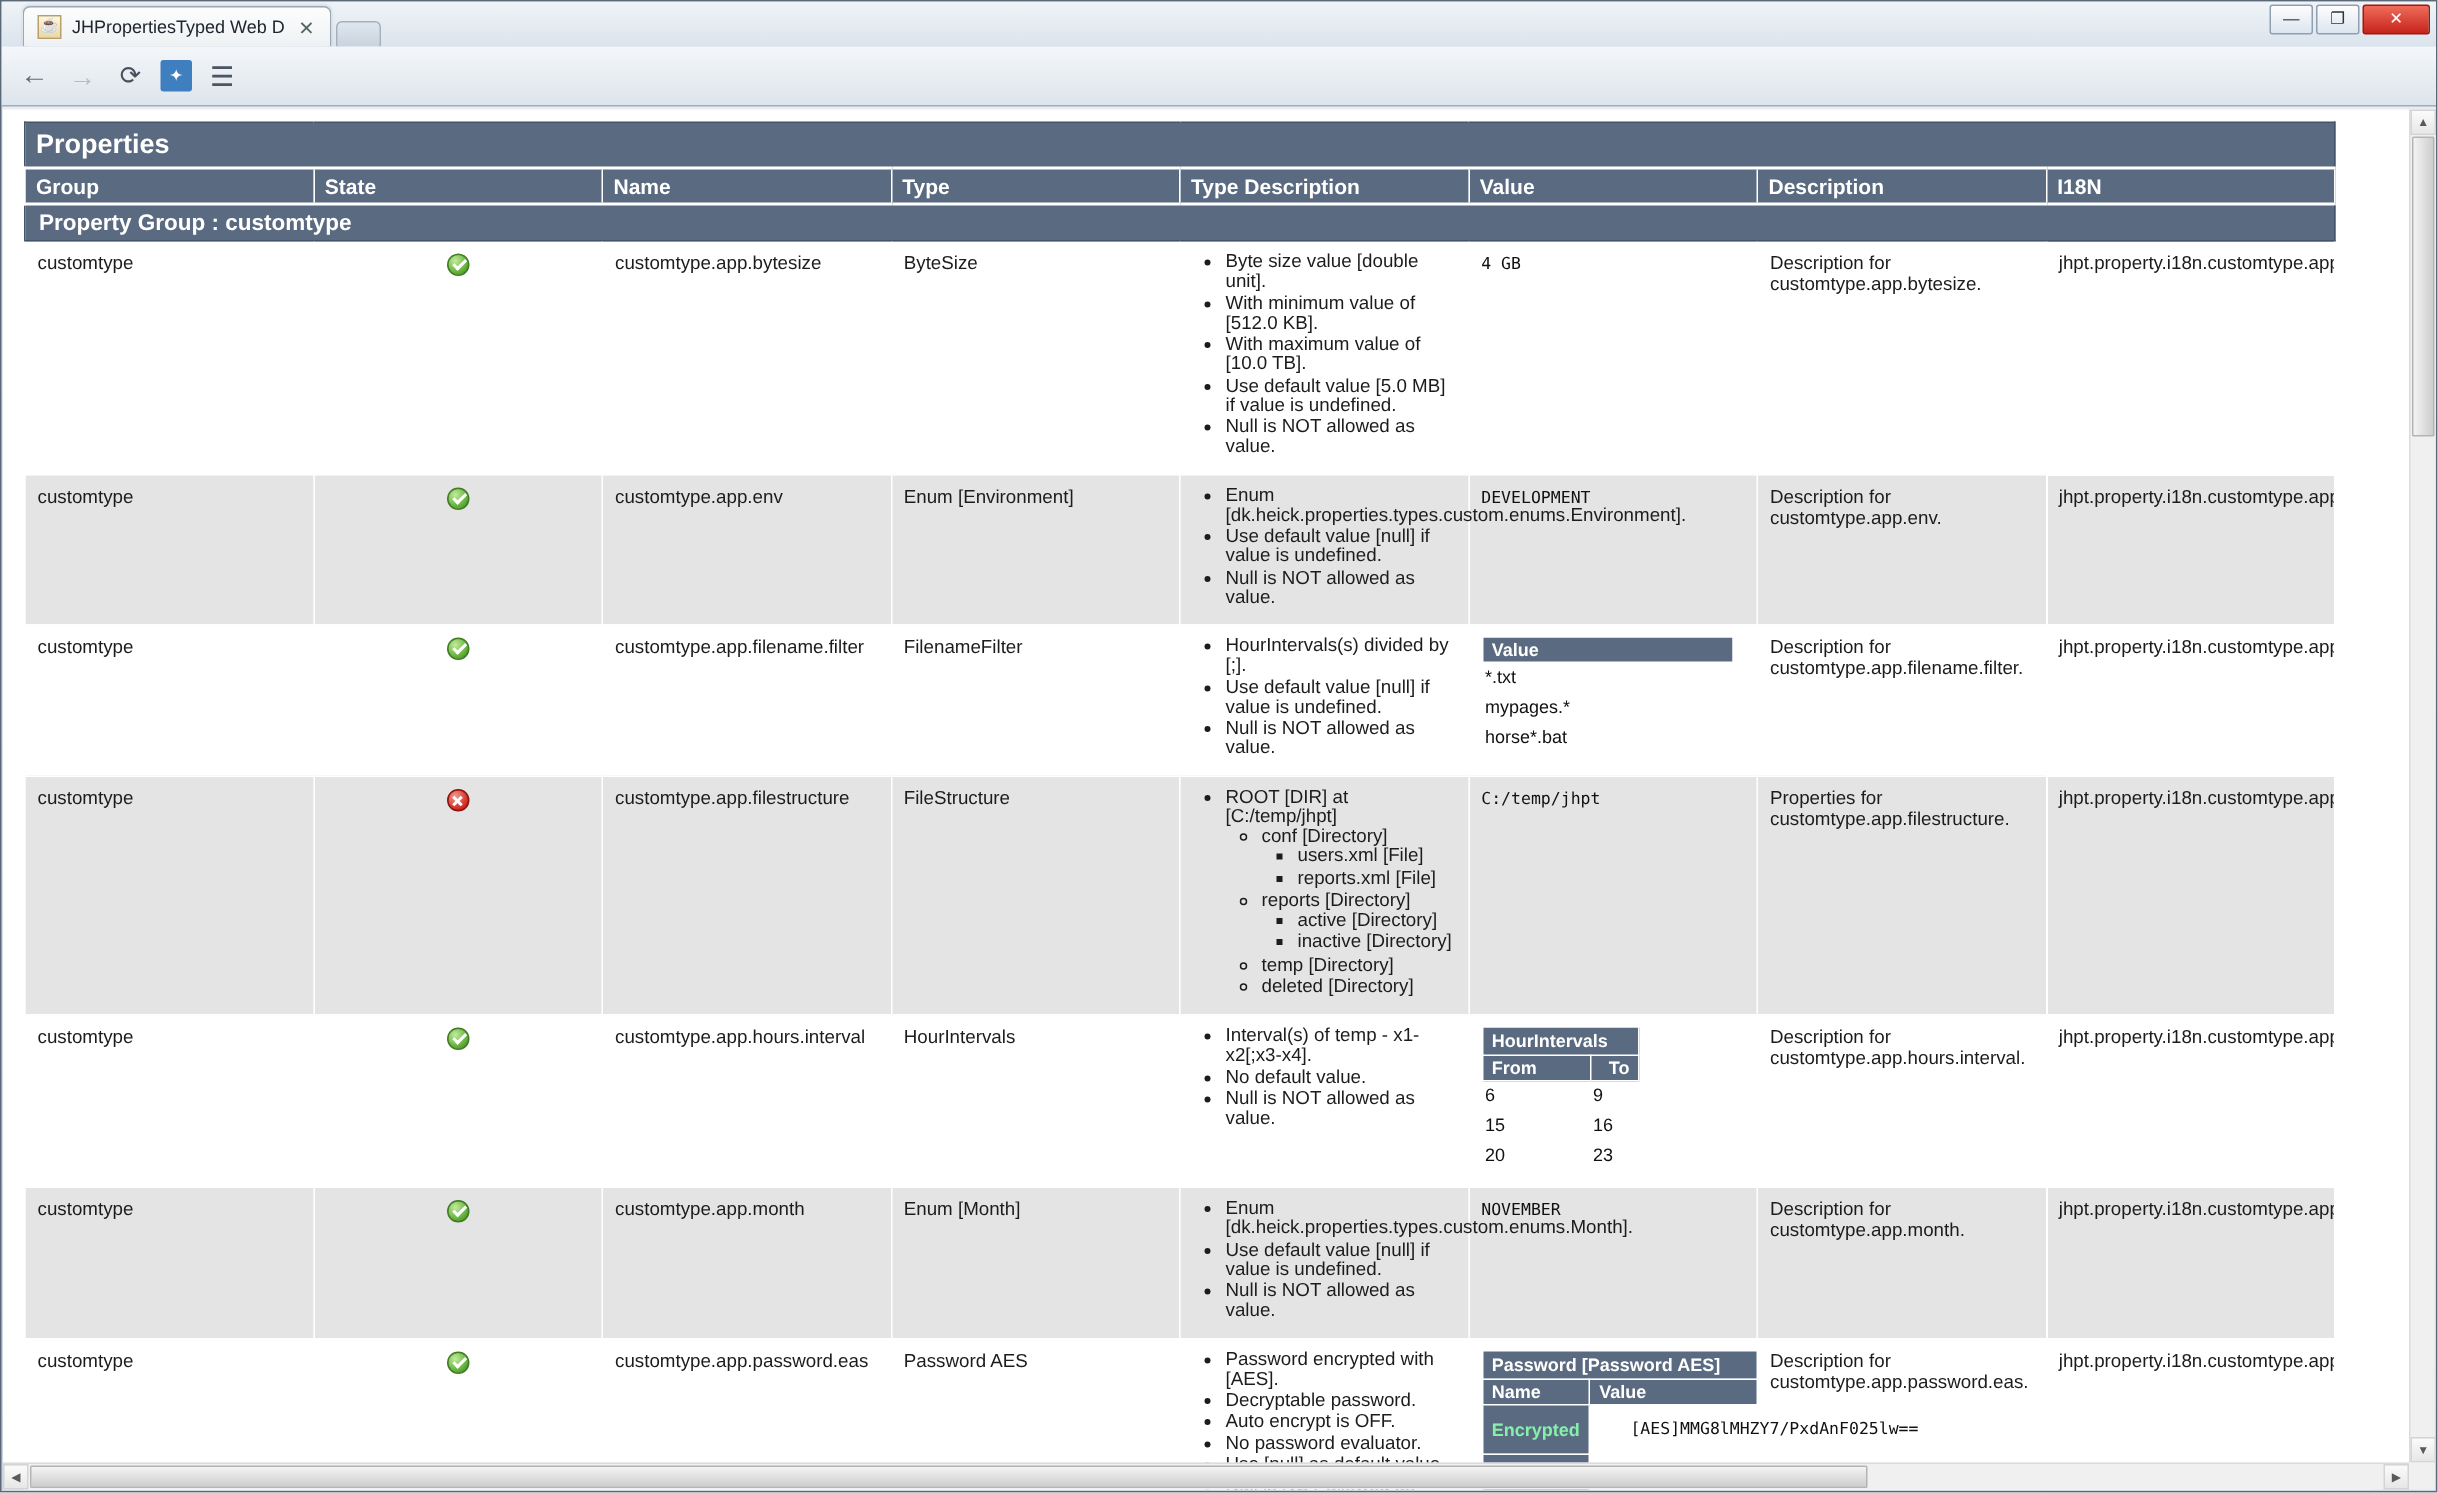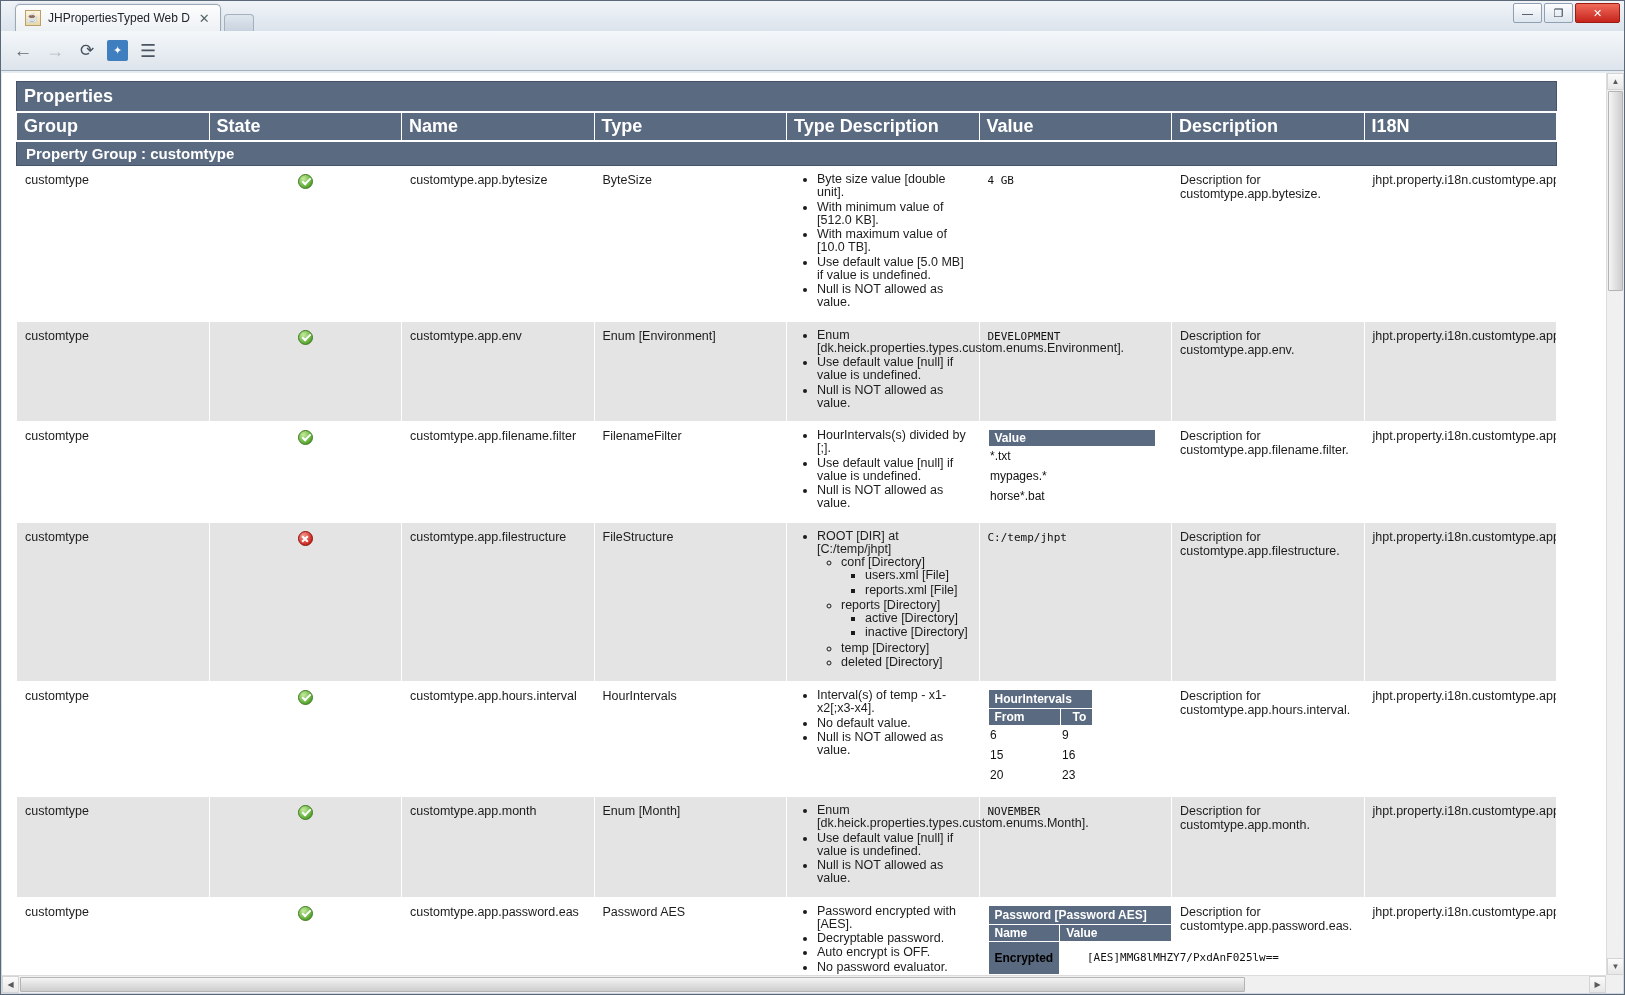--- a/index.html
+++ b/index.html
@@ -151,21 +151,21 @@
     font-weight: bold;
     font-size: 18px;
     padding: 4px 7px;
     border: 1px solid #44526a;
   }
   .head-row th {
     background: #5a6a80;
     color: #ffffff;
     font-weight: bold;
     text-align: left;
-    font-size: 18px;
+    font-size: 14px;
     padding: 3px 7px;
     border: 1px solid #ffffff;
     border-top: 2px solid #ffffff;
     border-bottom: 2px solid #ffffff;
     white-space: nowrap;
   }
   .group-row td {
     background: #5a6a80;
     color: #ffffff;
     font-weight: bold;
@@ -266,21 +266,21 @@
     font-size: 12px;
   }
   table.vtable td.vcell {
     padding: 2px 6px 4px 2px;
     background: transparent;
     font-size: 12px;
     color: #111;
     vertical-align: top;
   }
   table.vtable td.rowhdr {
-    background: #5a6a80; color: #000000; font-weight: bold;
+    background: #5a6a80; color: #86efac; font-weight: bold;
     padding: 9px 6px; border: 1px solid #ffffff;
     white-space: nowrap; vertical-align: middle;
   }
   table.vtable td.pwval {
     padding: 9px 4px 9px 6px; vertical-align: middle; text-align: right;
   }
 
   .ftable { width: 168px; }
   .ftable .vcell { padding-left: 2px; padding-top: 4px; }
   .htable th.from { width: 72px; }
@@ -462,21 +462,21 @@
                       <li>reports [Directory]<ul>
                           <li>active [Directory]</li>
                           <li>inactive [Directory]</li>
                         </ul></li>
                       <li>temp [Directory]</li>
                       <li>deleted [Directory]</li>
                     </ul></li>
                 </ul>
               </td>
               <td class="c-value"><span class="mono">C:/temp/jhpt</span></td>
-              <td class="c-desc">Description for customtype.app.filestructure.</td>
+              <td class="c-desc">Properties for customtype.app.filestructure.</td>
               <td class="c-i18n">jhpt.property.i18n.customtype.app.filestructure</td>
             </tr>
             <tr class="prow">
               <td class="c-group">customtype</td>
               <td class="c-state"><span class="state-ok"></span></td>
               <td class="c-name">customtype.app.hours.interval</td>
               <td class="c-type">HourIntervals</td>
               <td class="c-tdesc">
                 <ul class="tdesc">
                   <li>Interval(s) of temp - x1-x2[;x3-x4].</li>

